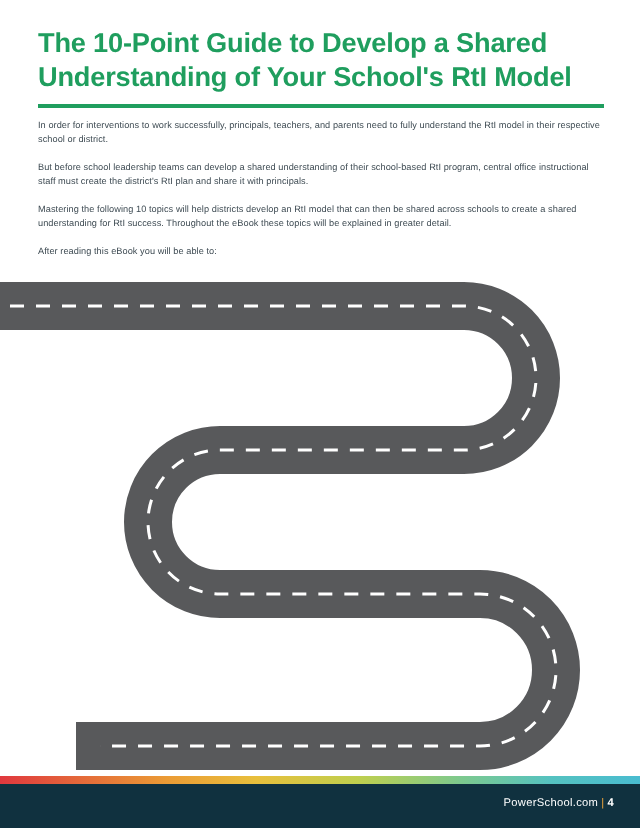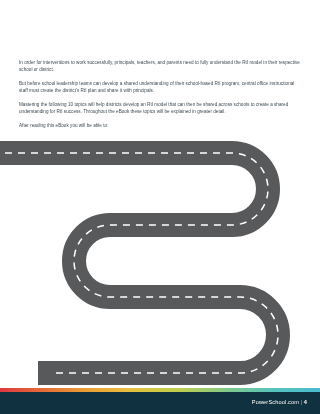--- a/index.html
+++ b/index.html
@@ -129,20 +129,24 @@
     letter-spacing: 0.15px;
   }
   .footer-sep { color: #f0a63c; padding: 0 1.5px; }
   .footer-page { color: #ffffff; font-weight: bold; }
 </style>
 </head>
 <body>
 
 <div id="page">
 
+  <div class="title-block">
+    <div class="page-title">The 10-Point Guide to Develop a Shared Understanding of Your School's RtI Model</div>
+    <div class="title-rule"></div>
+  </div>
 
   <div class="intro">
     <p>In order for interventions to work successfully, principals, teachers, and parents need to fully understand the RtI model in their respective school or district.</p>
     <p>But before school leadership teams can develop a shared understanding of their school-based RtI program, central office instructional staff must create the district's RtI plan and share it with principals.</p>
     <p>Mastering the following 10 topics will help districts develop an RtI model that can then be shared across schools to create a shared understanding for RtI success. Throughout the eBook these topics will be explained in greater detail.</p>
     <p>After reading this eBook you will be able to:</p>
   </div>
 
   <div class="roadmap">
 

